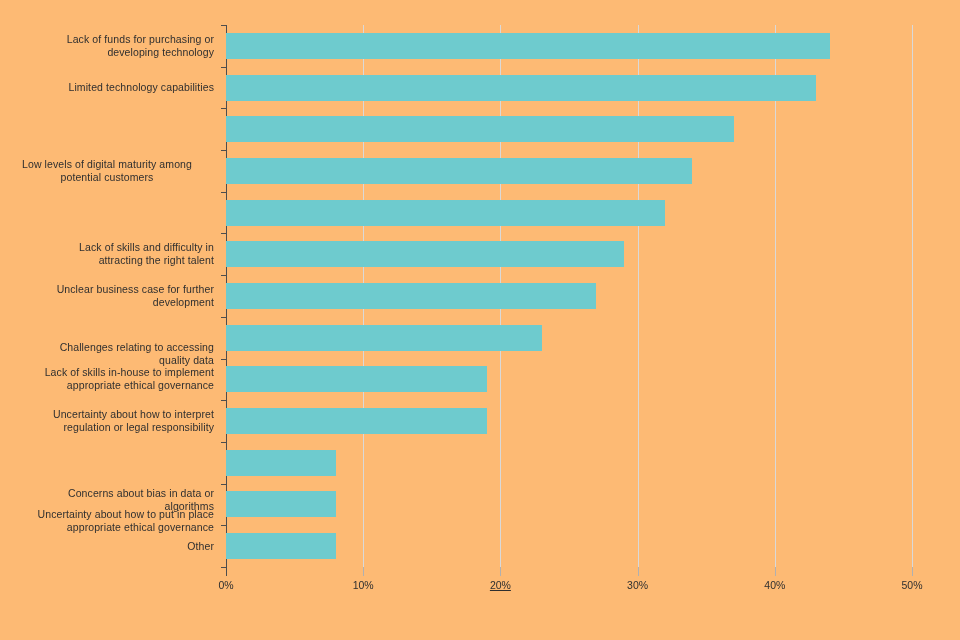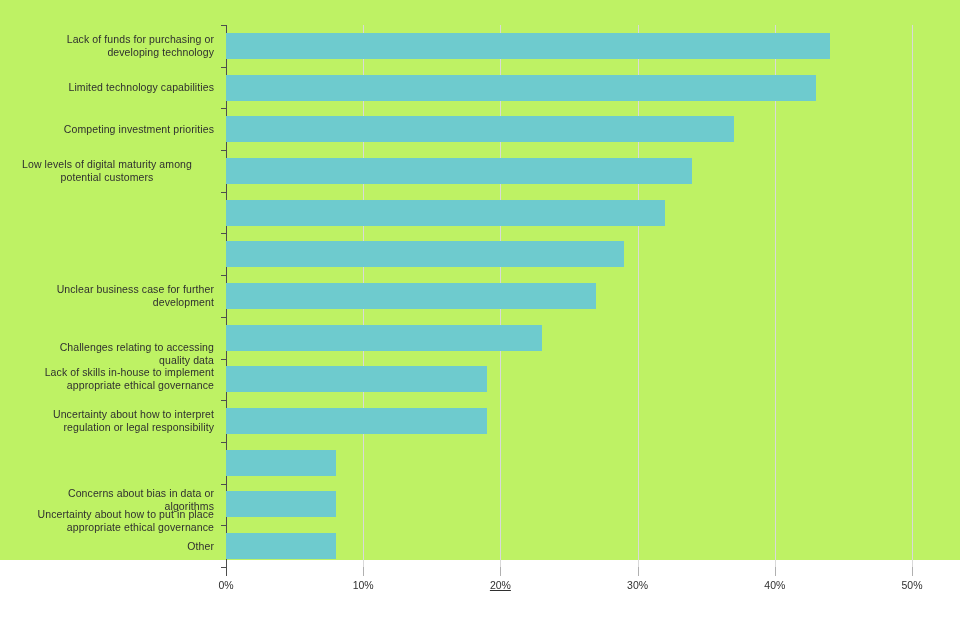--- a/index.html
+++ b/index.html
@@ -11,22 +11,22 @@
   body {
     width: 960px;
     height: 640px;
     font-family: "Liberation Sans", sans-serif;
     overflow: hidden;
   }
 
   #chart-root {
     position: relative;
     width: 960px;
-    height: 560px;
-    background: #bef264;
+    height: 640px;
+    background: #fdba74;
     padding-left: 28px;
   }
 
   
 
   .plot-area {
     position: absolute;
     left: 226px;
     top: 25px;
     width: 686px;
@@ -142,26 +142,27 @@
 <div id="chart-root">
 
   <div class="cat-labels" id="cat-labels">
       <div class="cat-label" style="height: 30px; top: 5.84615px;">
         <span>Lack of funds for purchasing or</span>
         <span>developing technology</span>
       </div>
       <div class="cat-label" style="height: 17px; top: 54.0385px;">
         <span>Limited technology capabilities</span>
       </div>
-      <div class="cat-label" style="height: 17px; top: 95.7308px;">
-        <span>Competing investment priorities</span>
-      </div>
       <div class="cat-label" style="height: 30px; top: 130.923px; align-items: center;">
         <span>Low levels of digital maturity among</span>
         <span>potential customers</span>
+      </div>
+      <div class="cat-label" style="height: 30px; top: 214.308px;">
+        <span>Lack of skills and difficulty in</span>
+        <span>attracting the right talent</span>
       </div>
       <div class="cat-label" style="height: 30px; top: 256px;">
         <span>Unclear business case for further</span>
         <span>development</span>
       </div>
       <div class="cat-label" style="height: 30px; top: 314px;">
         <span>Challenges relating to accessing</span>
         <span>quality data</span>
       </div>
       <div class="cat-label" style="height: 30px; top: 339.385px;">

